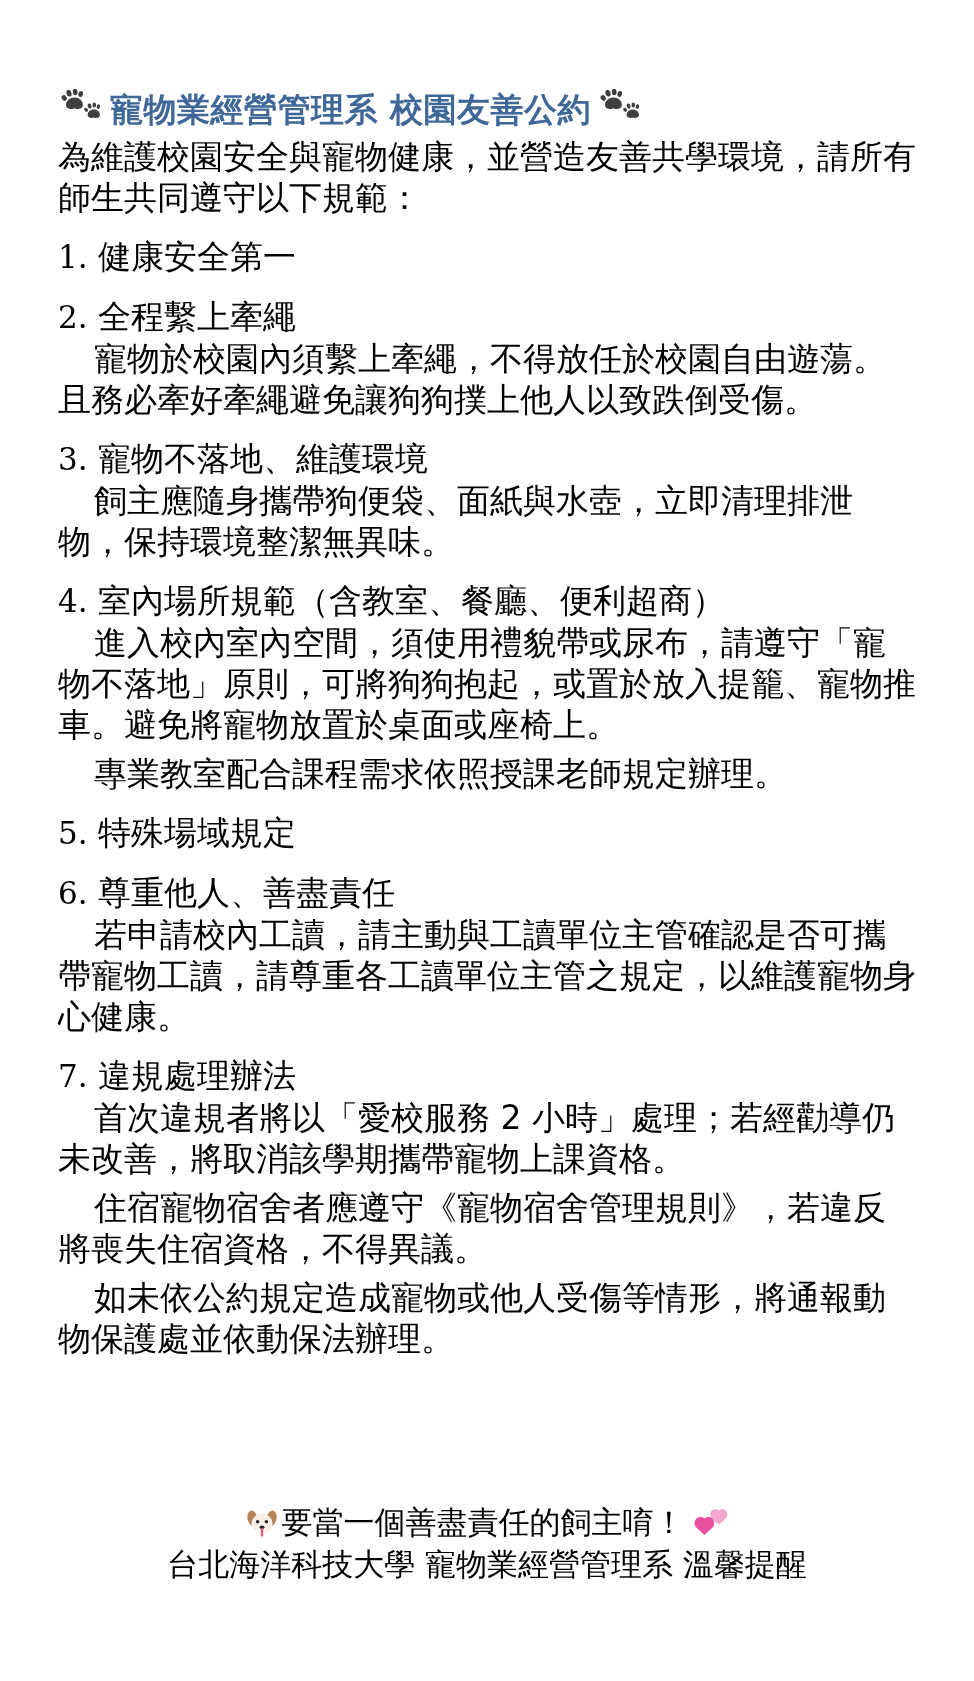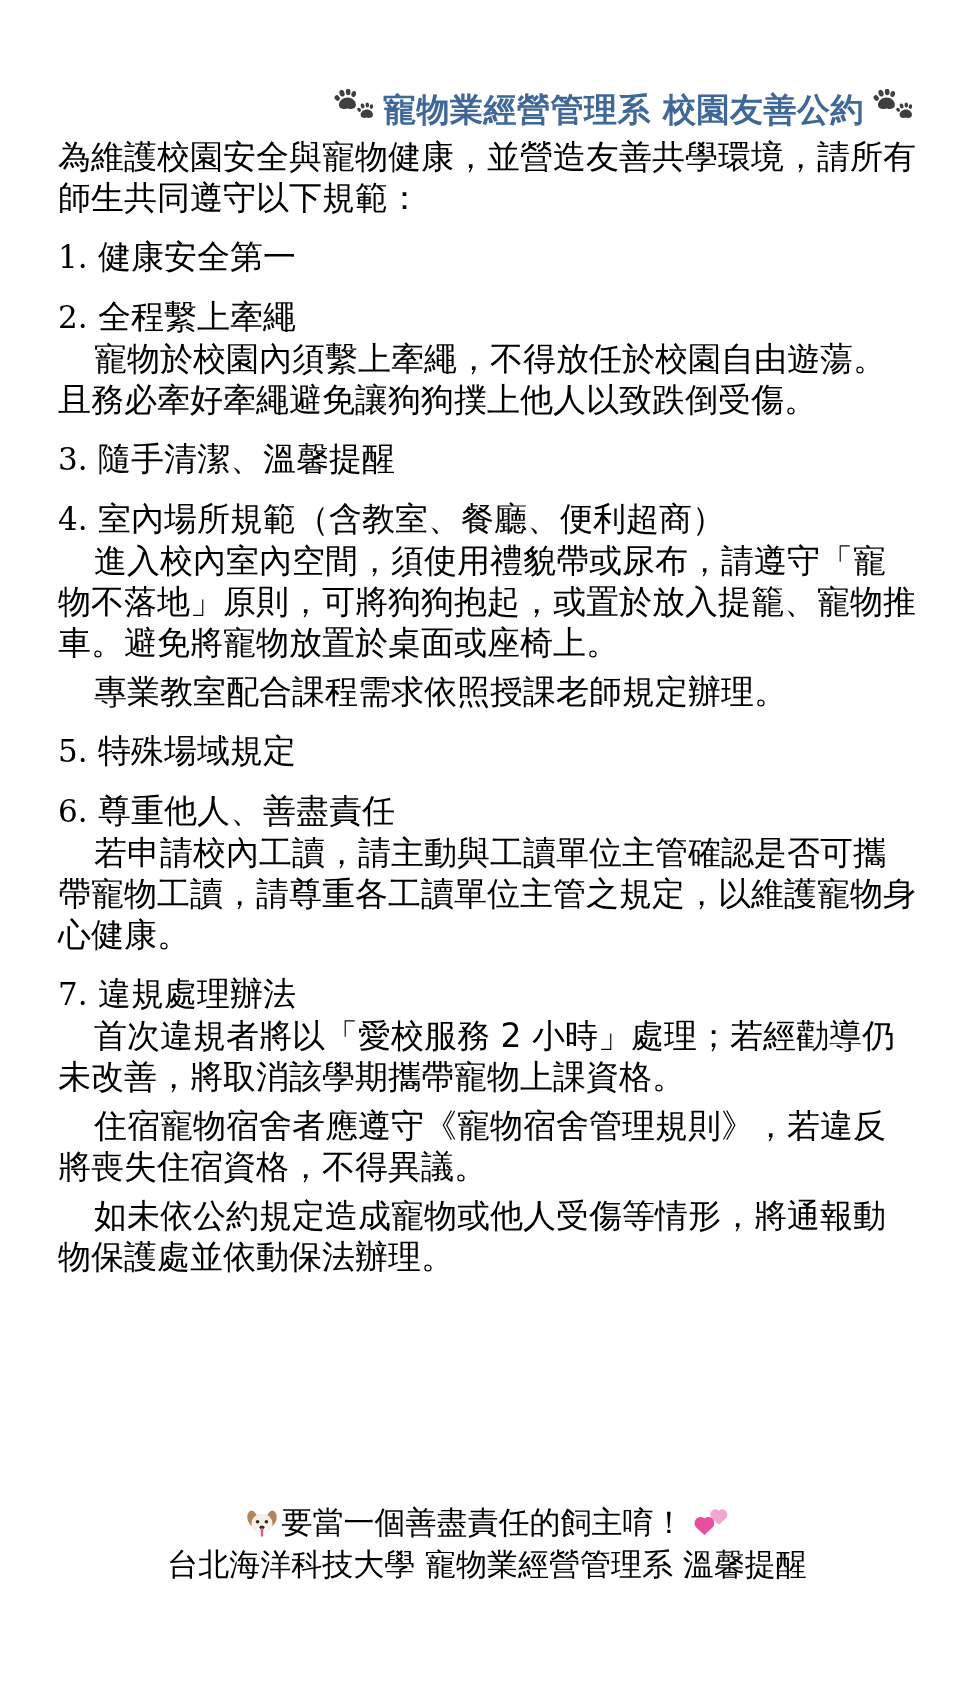--- a/index.html
+++ b/index.html
@@ -20,21 +20,21 @@
   .page {
     width: 974px;
     height: 1681px;
     box-sizing: border-box;
     padding: 0 58px;
     position: relative;
   }
 
   
   .title-row {
-    text-align: right;
+    text-align: left;
     padding-top: 92px;
     line-height: 1.0;
     white-space: nowrap;
   }
   .title-text {
     font-size: 33px;
     font-weight: bold;
     color: #3f6899;
     letter-spacing: 0.5px;
     vertical-align: middle;
@@ -165,21 +165,22 @@
 
   <div id="sections-root">
       <div class="section">
         <div class="sec-head"><span class="sec-num">1.</span> <span class="sec-title">健康安全第一</span></div>
       </div>
       <div class="section">
         <div class="sec-head"><span class="sec-num">2.</span> <span class="sec-title">全程繫上牽繩</span></div>
         <div class="sec-body">寵物於校園內須繫上牽繩，不得放任於校園自由遊蕩。且務必牽好牽繩避免讓狗狗撲上他人以致跌倒受傷。</div>
       </div>
       <div class="section">
-        <div class="sec-head"><span class="sec-num">3.</span> <span class="sec-title">隨手清潔、溫馨提醒</span></div>
+        <div class="sec-head"><span class="sec-num">3.</span> <span class="sec-title">寵物不落地、維護環境</span></div>
+        <div class="sec-body">飼主應隨身攜帶狗便袋、面紙與水壺，立即清理排泄物，保持環境整潔無異味。</div>
       </div>
       <div class="section">
         <div class="sec-head"><span class="sec-num">4.</span> <span class="sec-title">室內場所規範（含教室、餐廳、便利超商）</span></div>
         <div class="sec-body">進入校內室內空間，須使用禮貌帶或尿布，請遵守「寵物不落地」原則，可將狗狗抱起，或置於放入提籠、寵物推車。避免將寵物放置於桌面或座椅上。</div>
         <div class="sec-body">專業教室配合課程需求依照授課老師規定辦理。</div>
       </div>
       <div class="section">
         <div class="sec-head"><span class="sec-num">5.</span> <span class="sec-title">特殊場域規定</span></div>
       </div>
       <div class="section">

